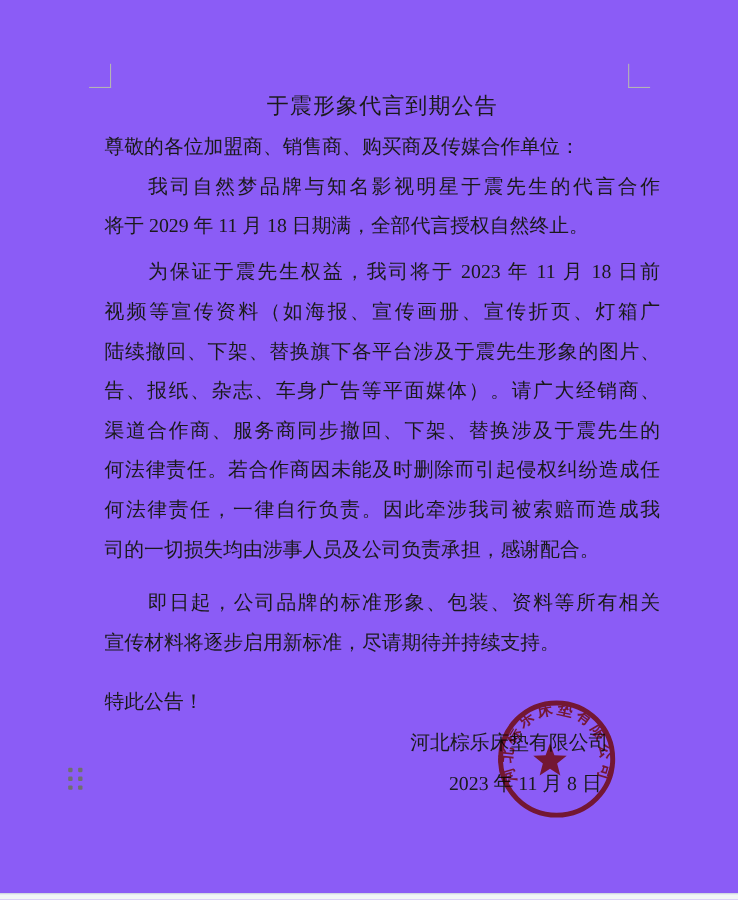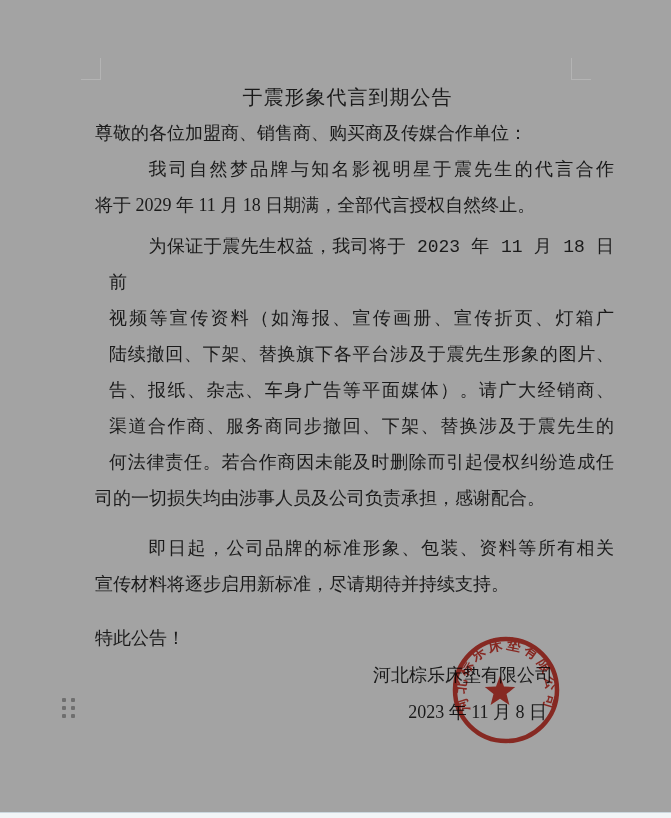--- a/index.html
+++ b/index.html
@@ -2,37 +2,37 @@
 <html><head>
 <meta charset="utf-8">
 <style>
   * { margin: 0; padding: 0; box-sizing: border-box; }
   html, body { width: 671px; height: 818px; background: #ffffff; overflow: hidden; }
   body {
     position: relative;
     font-family: "Liberation Serif", "DejaVu Serif", serif;
     color: #1a1a1a;
   }
-  .page { position: absolute; inset: 0; background: #a3a3a3; }
+  .page { position: absolute; inset: 0; background: #8b5cf6; }
 
   
   .crop-mark { position: absolute; width: 20px; height: 22px; top: 58px; }
   .crop-left  { left: 81px;  border-right: 1px solid #b4b4b4; border-bottom: 1px solid #b4b4b4; }
   .crop-right { left: 571px; border-left: 1px solid #b4b4b4; border-bottom: 1px solid #b4b4b4; }
 
   
   .tblock { position: absolute; left: 95px; width: 505px; font-size: 18px; line-height: 36px; }
   .title { top: 79px; text-align: center; font-size: 20px; letter-spacing: 1px; }
   .salutation { top: 115px; }
   .para { position: absolute; left: 95px; width: 505px; font-size: 18px; line-height: 36px; }
   .para-0 { top: 151px; }
-  .para-1 { top: 229px; font-family: Liberation Mono, monospace; }
+  .para-1 { top: 229px; }
   .para-2 { top: 530px; }
   .tline { width: 100%; }
-  .tline.fill { text-align: justify; text-align-last: justify; margin-left: 14px; }
+  .tline.fill { text-align: justify; text-align-last: justify; }
   .tline.indent { text-indent: 2.2em; }
   .closing { top: 620px; }
   .company-line { top: 657px; text-align: right; padding-right: 47px; }
   .date-line { top: 694px; text-align: right; padding-right: 53px; }
 
   
   .seal { position: absolute; left: 451px; top: 635px; width: 110px; height: 110px;
           mix-blend-mode: multiply; opacity: 0.95; }
   .seal svg text { font-family: "Liberation Sans", sans-serif; font-weight: bold; }
 
@@ -62,20 +62,21 @@
         <div class="tline fill indent">我司自然梦品牌与知名影视明星于震先生的代言合作</div>
         <div class="tline">将于 2029 年 11 月 18 日期满，全部代言授权自然终止。</div>
       </div>
       <div class="para para-1">
         <div class="tline fill indent">为保证于震先生权益，我司将于 2023 年 11 月 18 日前</div>
         <div class="tline fill">视频等宣传资料（如海报、宣传画册、宣传折页、灯箱广</div>
         <div class="tline fill">陆续撤回、下架、替换旗下各平台涉及于震先生形象的图片、</div>
         <div class="tline fill">告、报纸、杂志、车身广告等平面媒体）。请广大经销商、</div>
         <div class="tline fill">渠道合作商、服务商同步撤回、下架、替换涉及于震先生的</div>
         <div class="tline fill">何法律责任。若合作商因未能及时删除而引起侵权纠纷造成任</div>
+        <div class="tline fill">何法律责任，一律自行负责。因此牵涉我司被索赔而造成我</div>
         <div class="tline">司的一切损失均由涉事人员及公司负责承担，感谢配合。</div>
       </div>
       <div class="para para-2">
         <div class="tline fill indent">即日起，公司品牌的标准形象、包装、资料等所有相关</div>
         <div class="tline">宣传材料将逐步启用新标准，尽请期待并持续支持。</div>
       </div>
     </div>
 
   <div class="tblock closing">特此公告！</div>
 

